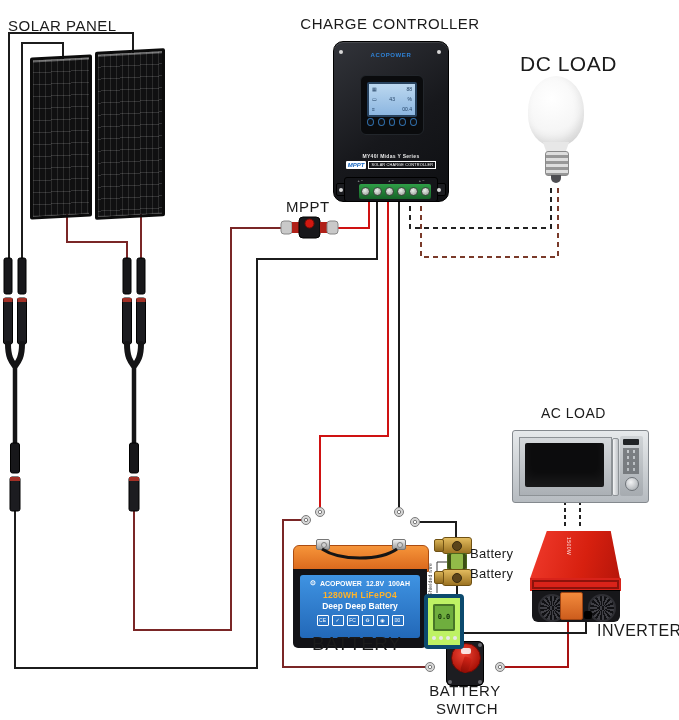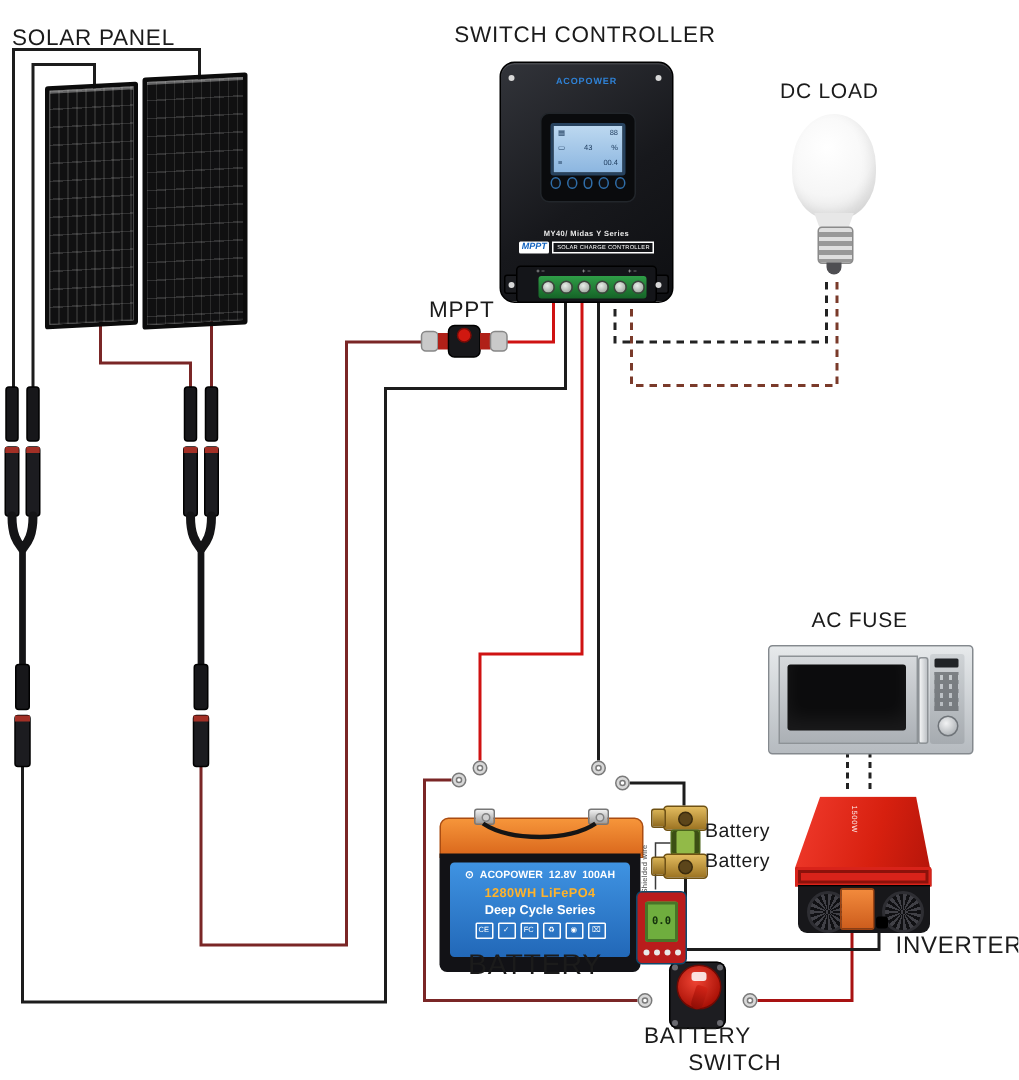--- a/index.html
+++ b/index.html
@@ -103,21 +103,21 @@
   .shunt-bolt{position:absolute;z-index:3;left:442px;width:28px;height:15px;border-radius:3px;
     background:linear-gradient(180deg,#e2bb5e,#9c7322);border:1px solid #6f5113;}
   .shunt-bolt::after{content:"";position:absolute;left:9px;top:3px;width:8px;height:8px;border-radius:50%;
     background:#5c451a;border:1px solid #3c2c0e;}
   .shunt-lug{position:absolute;z-index:3;width:8px;height:11px;border-radius:2px;
     background:linear-gradient(180deg,#d8b254,#8f691e);border:1px solid #6f5113;}
   #shunt-top{top:537px;}
   #shunt-bot{top:569px;}
   #shunt-mid{position:absolute;z-index:3;left:447px;top:553px;width:18px;height:15px;border-radius:2px;
     background:#92ba48;border:1px solid #4c661c;box-shadow:inset 3px 0 0 #3c4f14, inset -3px 0 0 #3c4f14;}
-  #bm-display{left:424px;top:594px;width:32px;height:47px;background:#b91c1c;border:1px solid #0c4a6e;
+  #bm-display{left:424px;top:594px;width:32px;height:47px;background:#bef264;border:4px solid #0c4a6e;
     border-radius:4px;}
   #bm-screen{position:absolute;left:5px;top:6px;width:22px;height:27px;background:#6fae3e;border-radius:2px;
     box-shadow:inset 0 0 0 2px #487528;color:#14310c;font-size:7px;font-weight:bold;
     font-family:"DejaVu Sans Mono",monospace;text-align:center;line-height:27px;}
   .bm-btn{position:absolute;width:4px;height:4px;border-radius:50%;background:#e8e8e8;top:38px;}
 
   
   #cc-body{left:333px;top:41px;width:114px;height:159px;border-radius:10px;
     background:linear-gradient(145deg,#32343a 0%,#17181c 55%,#0e0f12 100%);
     border:1px solid #000;box-shadow:inset 0 1px 0 rgba(255,255,255,.12);}
@@ -276,21 +276,21 @@
   <div id="bat-lid" class="comp"></div>
   <div id="bat-body" class="comp"></div>
   <div id="bat-label" class="comp">
     <div class="bat-row1">
       <span class="bat-logo">⊙</span>
       <span>ACOPOWER</span>
       <span>12.8V</span>
       <span>100AH</span>
     </div>
     <div class="bat-energy">1280WH LiFePO4</div>
-    <div class="bat-type">Deep Cycle Series</div>
+    <div class="bat-type">Deep Deep Battery</div>
     <div class="bat-certs">
       <span>CE</span>
       <span>✓</span>
       <span>FC</span>
       <span>♻</span>
       <span>◉</span>
       <span>⌧</span>
     </div>
   </div>
   <div id="bat-post-pos" class="bat-post"></div>
@@ -378,25 +378,25 @@
       <circle cx="415" cy="522" r="4.5"></circle>
       <circle cx="415" cy="522" r="1.7" fill="#fff"></circle>
       <circle cx="430" cy="667" r="4.5"></circle>
       <circle cx="430" cy="667" r="1.7" fill="#fff"></circle>
       <circle cx="500" cy="667" r="4.5"></circle>
       <circle cx="500" cy="667" r="1.7" fill="#fff"></circle>
     </g>
   </svg>
 
   <div class="lbl" style="left:8px;top:17px;font-size:15px">SOLAR PANEL</div>
-  <div class="lbl" style="left:295px;top:15px;width:190px;text-align:center;font-size:15px">SWITCH CONTROLLER</div>
-  <div class="lbl" style="left:520px;top:52px;font-size:14px">DC LOAD</div>
+  <div class="lbl" style="left:295px;top:15px;width:190px;text-align:center;font-size:15px">CHARGE CONTROLLER</div>
+  <div class="lbl" style="left:520px;top:52px;font-size:21px">DC LOAD</div>
   <div class="lbl" style="left:286px;top:198px;font-size:15px">MPPT</div>
-  <div class="lbl" style="left:541px;top:405px;font-size:14px">AC FUSE</div>
+  <div class="lbl" style="left:541px;top:405px;font-size:14px">AC LOAD</div>
   <div class="lbl" style="left:470px;top:546px;font-size:13px;letter-spacing:.3px">Battery</div>
   <div class="lbl" style="left:470px;top:566px;font-size:13px;letter-spacing:.3px">Battery</div>
   <div class="lbl" style="left:312px;top:633px;font-size:19px">BATTERY</div>
   <div class="lbl" style="left:597px;top:622px;font-size:16px">INVERTER</div>
   <div class="lbl" style="left:423px;top:682px;width:84px;text-align:center;font-size:15px">BATTERY</div>
-  <div class="lbl" style="left:448px;top:700px;width:84px;text-align:center;font-size:15px">SWITCH</div>
+  <div class="lbl" style="left:436px;top:700px;width:84px;font-size:15px">SWITCH</div>
   <div class="lbl" style="left:427px;top:563px;font-size:5px;writing-mode:vertical-rl;transform:rotate(180deg);letter-spacing:.2px;color:#444">Shielded wire</div>
 
 </div>
 
 </body></html>

